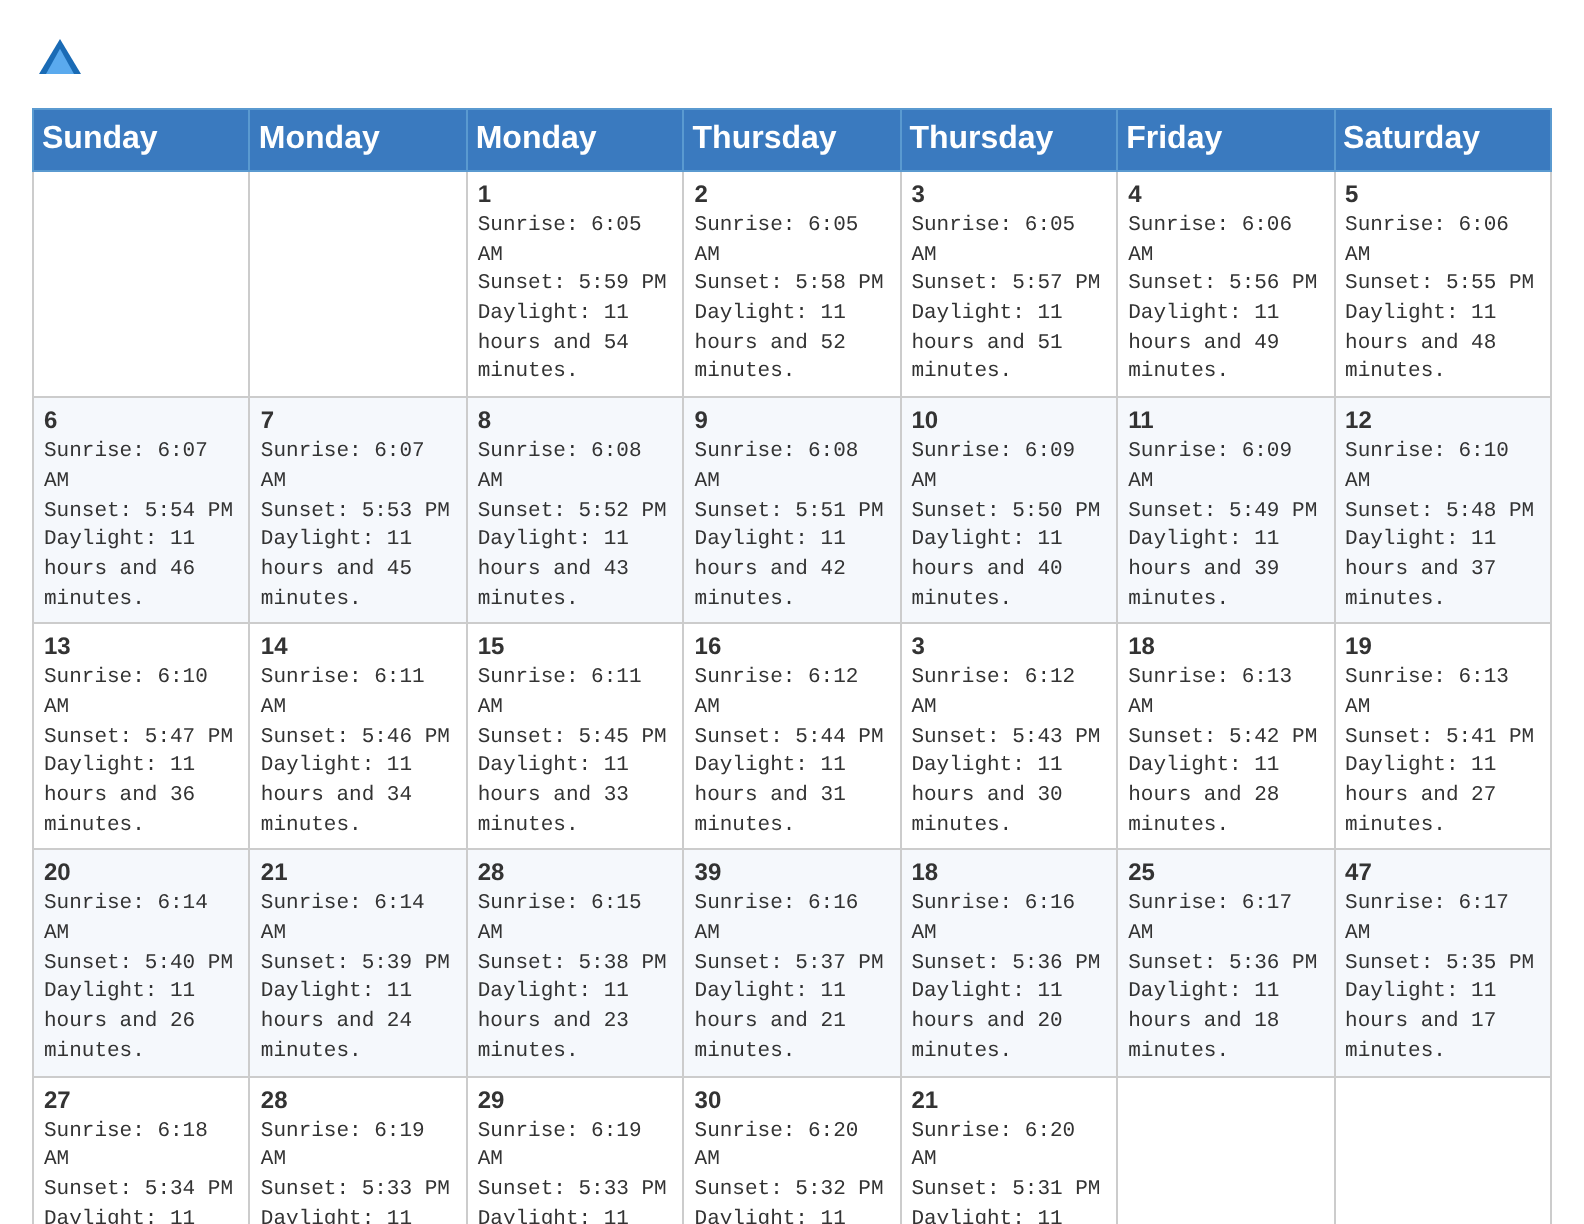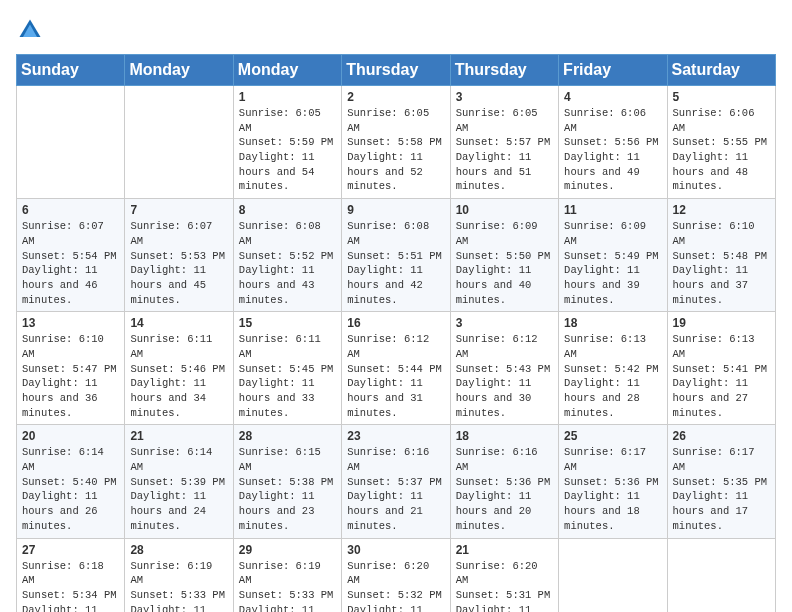--- a/index.html
+++ b/index.html
@@ -208,33 +208,33 @@
         </td>
         <td>
           <div class="day-number">21</div>
           <div class="day-info">Sunrise: 6:14 AM<br>Sunset: 5:39 PM<br>Daylight: 11 hours and 24 minutes.</div>
         </td>
         <td>
           <div class="day-number">28</div>
           <div class="day-info">Sunrise: 6:15 AM<br>Sunset: 5:38 PM<br>Daylight: 11 hours and 23 minutes.</div>
         </td>
         <td>
-          <div class="day-number">23</div>
+          <div class="day-number">39</div>
           <div class="day-info">Sunrise: 6:16 AM<br>Sunset: 5:37 PM<br>Daylight: 11 hours and 21 minutes.</div>
         </td>
         <td>
           <div class="day-number">18</div>
           <div class="day-info">Sunrise: 6:16 AM<br>Sunset: 5:36 PM<br>Daylight: 11 hours and 20 minutes.</div>
         </td>
         <td>
           <div class="day-number">25</div>
           <div class="day-info">Sunrise: 6:17 AM<br>Sunset: 5:36 PM<br>Daylight: 11 hours and 18 minutes.</div>
         </td>
         <td>
-          <div class="day-number">26</div>
+          <div class="day-number">47</div>
           <div class="day-info">Sunrise: 6:17 AM<br>Sunset: 5:35 PM<br>Daylight: 11 hours and 17 minutes.</div>
         </td>
       </tr>
       <tr>
         <td>
           <div class="day-number">27</div>
           <div class="day-info">Sunrise: 6:18 AM<br>Sunset: 5:34 PM<br>Daylight: 11 hours and 16 minutes.</div>
         </td>
         <td>
           <div class="day-number">28</div>

